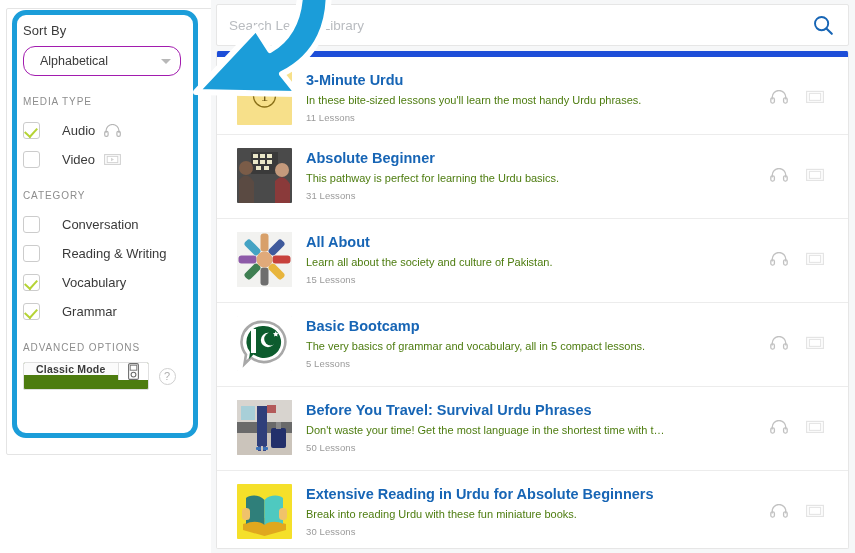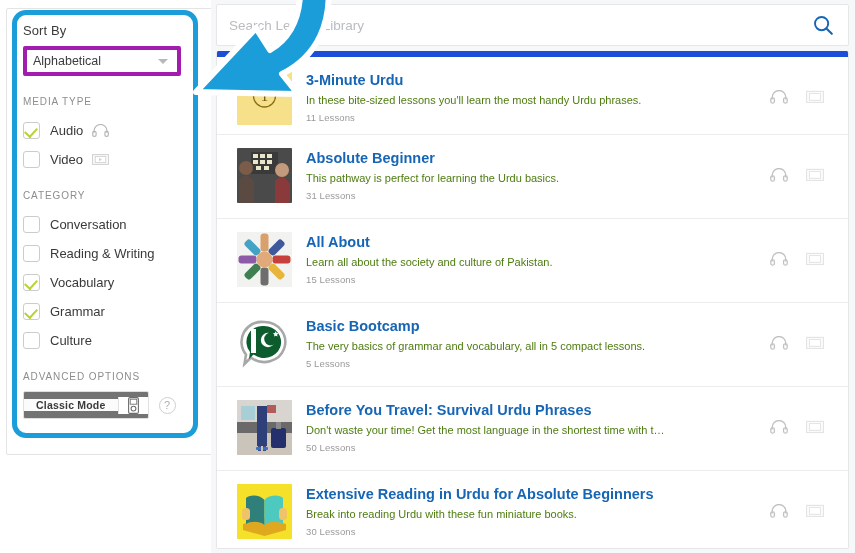--- a/index.html
+++ b/index.html
@@ -58,26 +58,26 @@
     font-size: 13px;
     color: #3b3b3b;
     margin-bottom: 8px;
     letter-spacing: .1px;
   }
 
   .select-box {
     position: relative;
     width: 158px;
     height: 30px;
-    border: 4px solid #a21caf;
+    border: 1px solid #a21caf;
     background: #fff;
-    border-radius: 2px;
+    border-radius: 12px;
     display: flex;
     align-items: center;
-    padding: 0 24px 0 6px;
+    padding: 0 24px 0 16px;
     font-size: 12.5px;
     color: #3b3b3b;
     margin-bottom: 20px;
   }
   .select-box .caret {
     position: absolute;
     right: 9px;
     top: 50%;
     margin-top: -2px;
     width: 0; height: 0;
@@ -114,38 +114,38 @@
     left: 3px; top: 2px;
     width: 6px; height: 10px;
     border: solid #b5d334;
     border-width: 0 2.4px 2.4px 0;
     transform: rotate(42deg);
   }
 
   .check-label {
     font-size: 13px;
     color: #3a3a3a;
-    margin-left: 10px;
+    margin-left: 22px;
     white-space: nowrap;
   }
 
   .media-icon { margin-left: 9px; display: flex; align-items: center; opacity: .72; }
 
   .spacer-20 { height: 16px; }
 
   .adv-box {
     display: flex;
     align-items: center;
     margin-top: 2px;
   }
   .classic-toggle {
     display: flex;
-    align-items: center;
+    align-items: flex-start;
     border: 1px solid #e0e0e0;
-    background: #737373;
+    background: #4d7c0f;
     border-radius: 2px;
     height: 28px;
     overflow: hidden;
   }
   .classic-toggle .seg-text {
     display: flex; align-items: center; justify-content: center;
     padding: 0 12px;
     font-size: 10.5px;
     font-weight: bold;
     color: #3a3a3a;
@@ -330,24 +330,20 @@
         <span class="cbox"></span>
         <span class="check-label">Reading &amp; Writing</span>
       </div>
       <div class="check-row">
         <span class="cbox on"></span>
         <span class="check-label">Vocabulary</span>
       </div>
       <div class="check-row">
         <span class="cbox on"></span>
         <span class="check-label">Grammar</span>
-      </div>
-      <div class="check-row">
-        <span class="cbox"></span>
-        <span class="check-label">Culture</span>
       </div>
 
       <div class="spacer-20"></div>
 
       <div class="group-title">ADVANCED OPTIONS</div>
 
       <div class="adv-box">
         <div class="classic-toggle">
           <div class="seg-text">Classic Mode</div>
           <div class="seg-icon">

